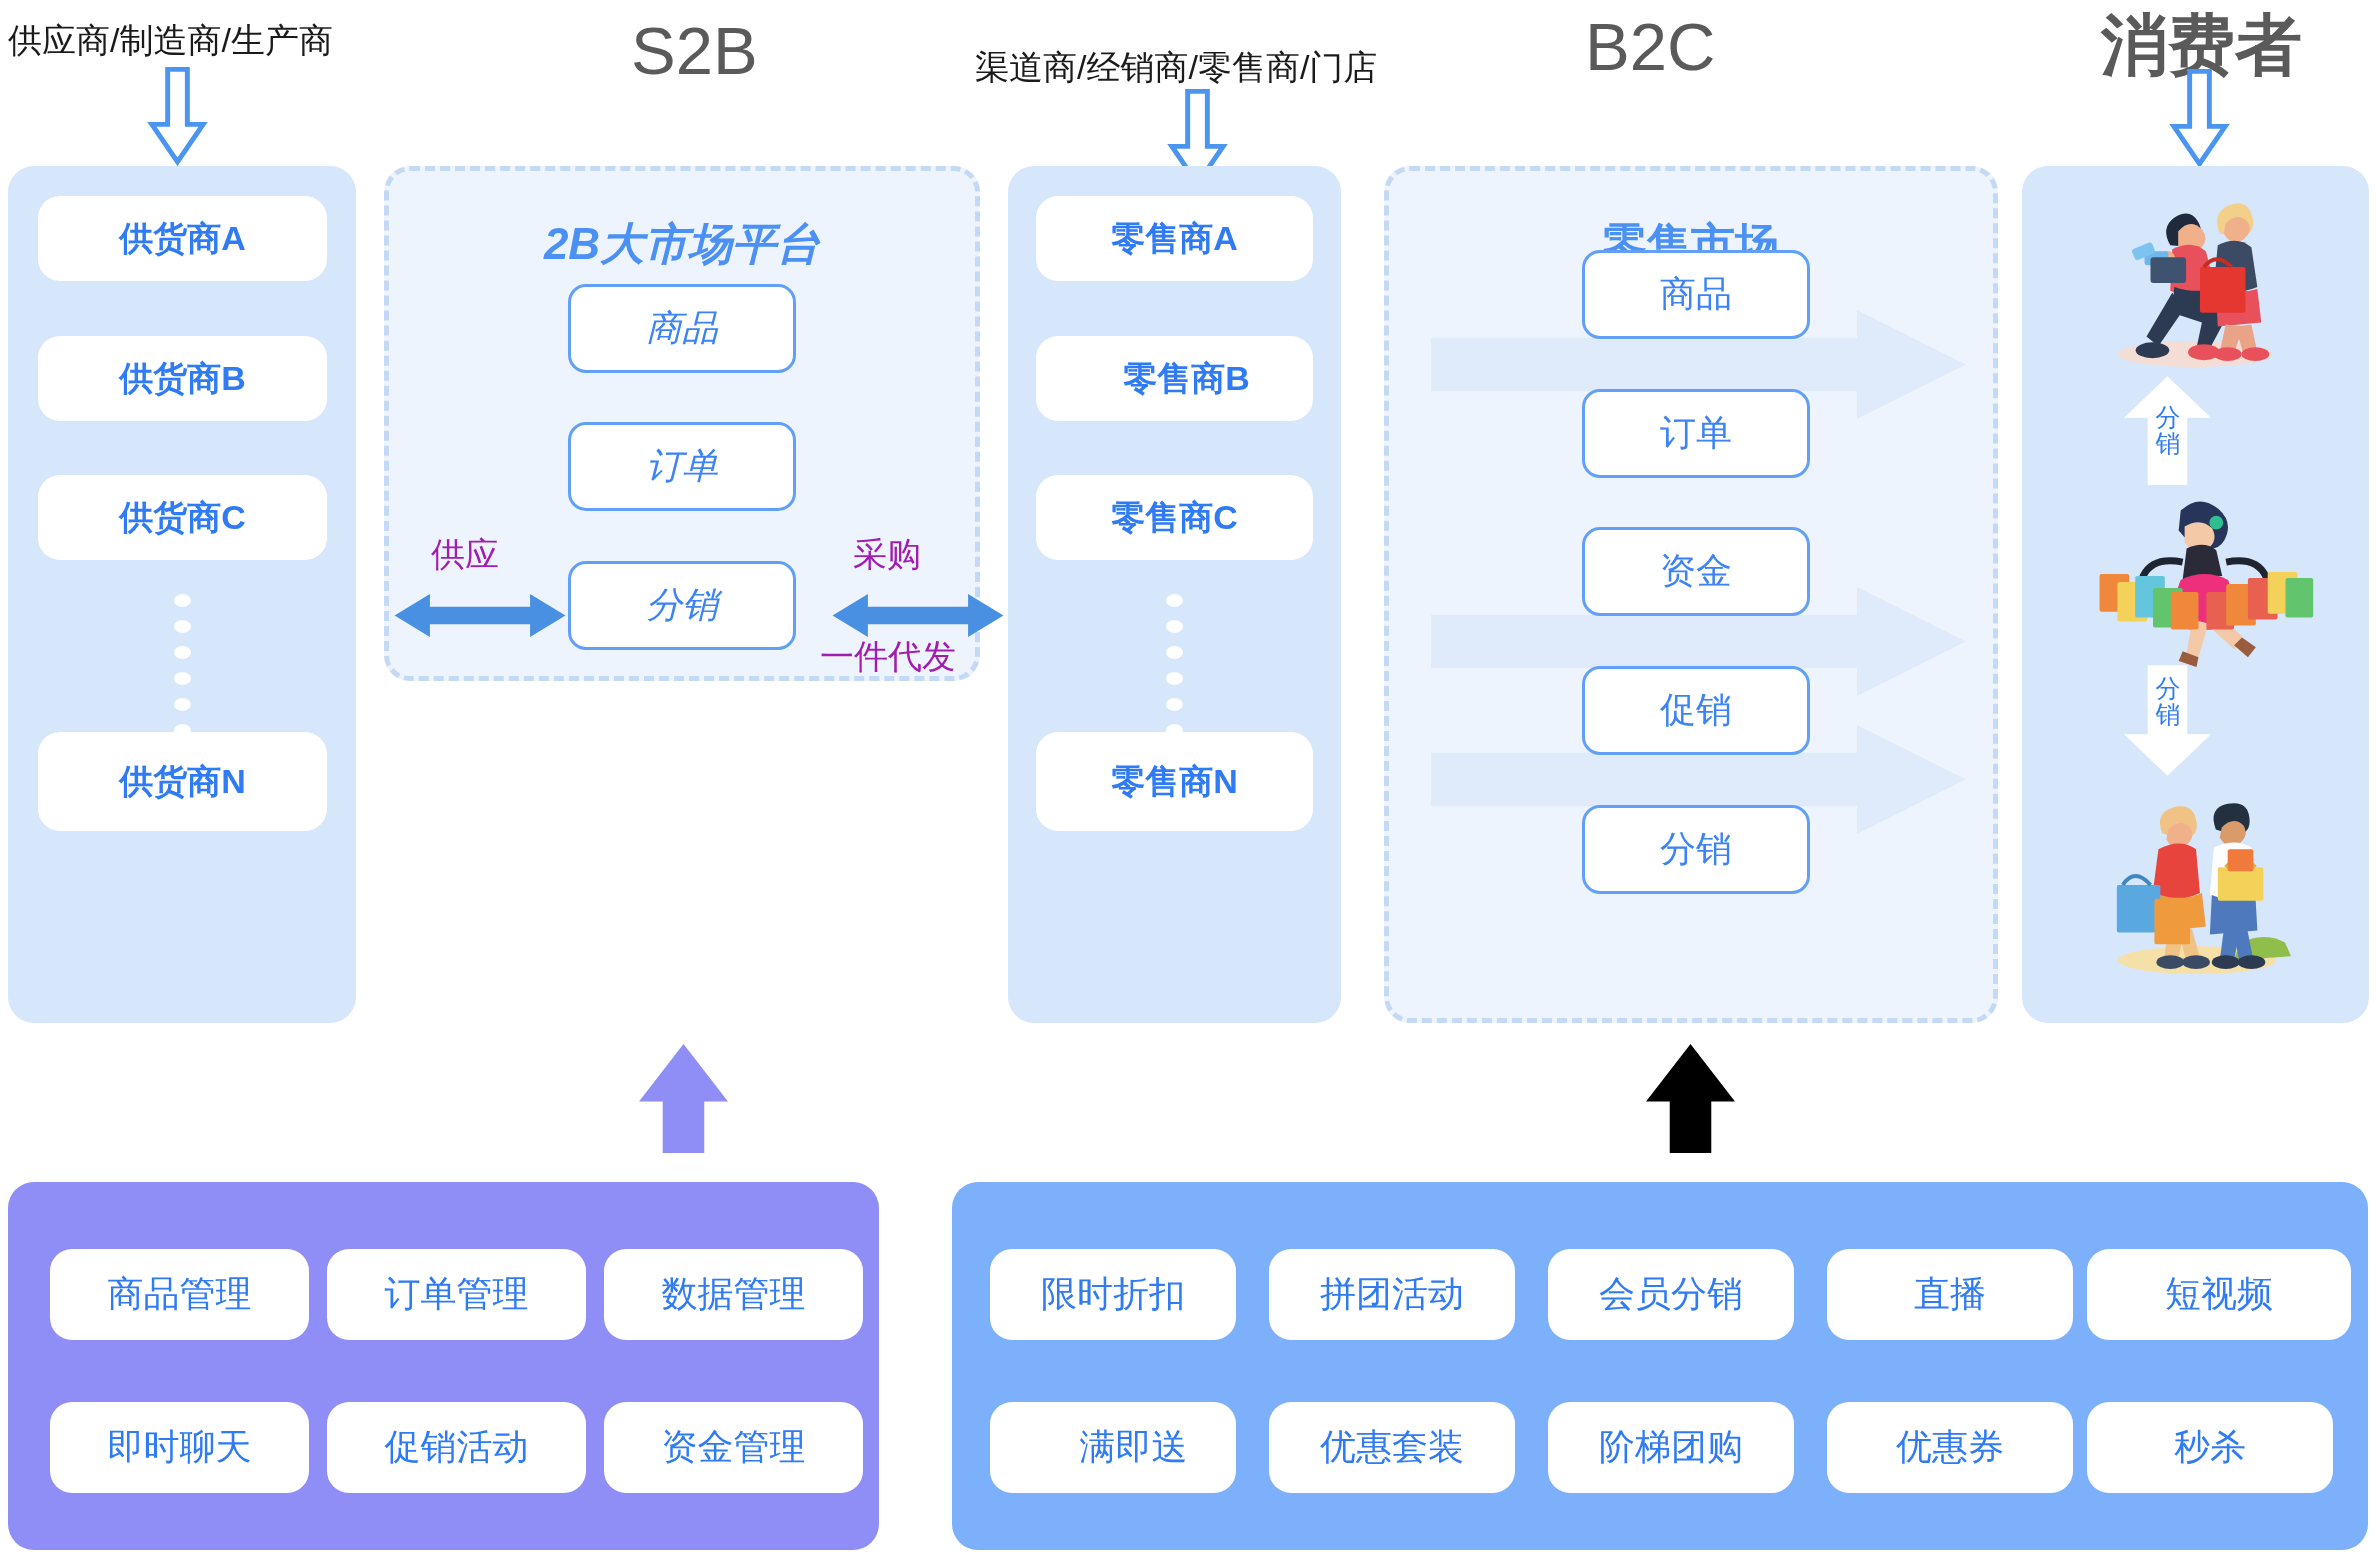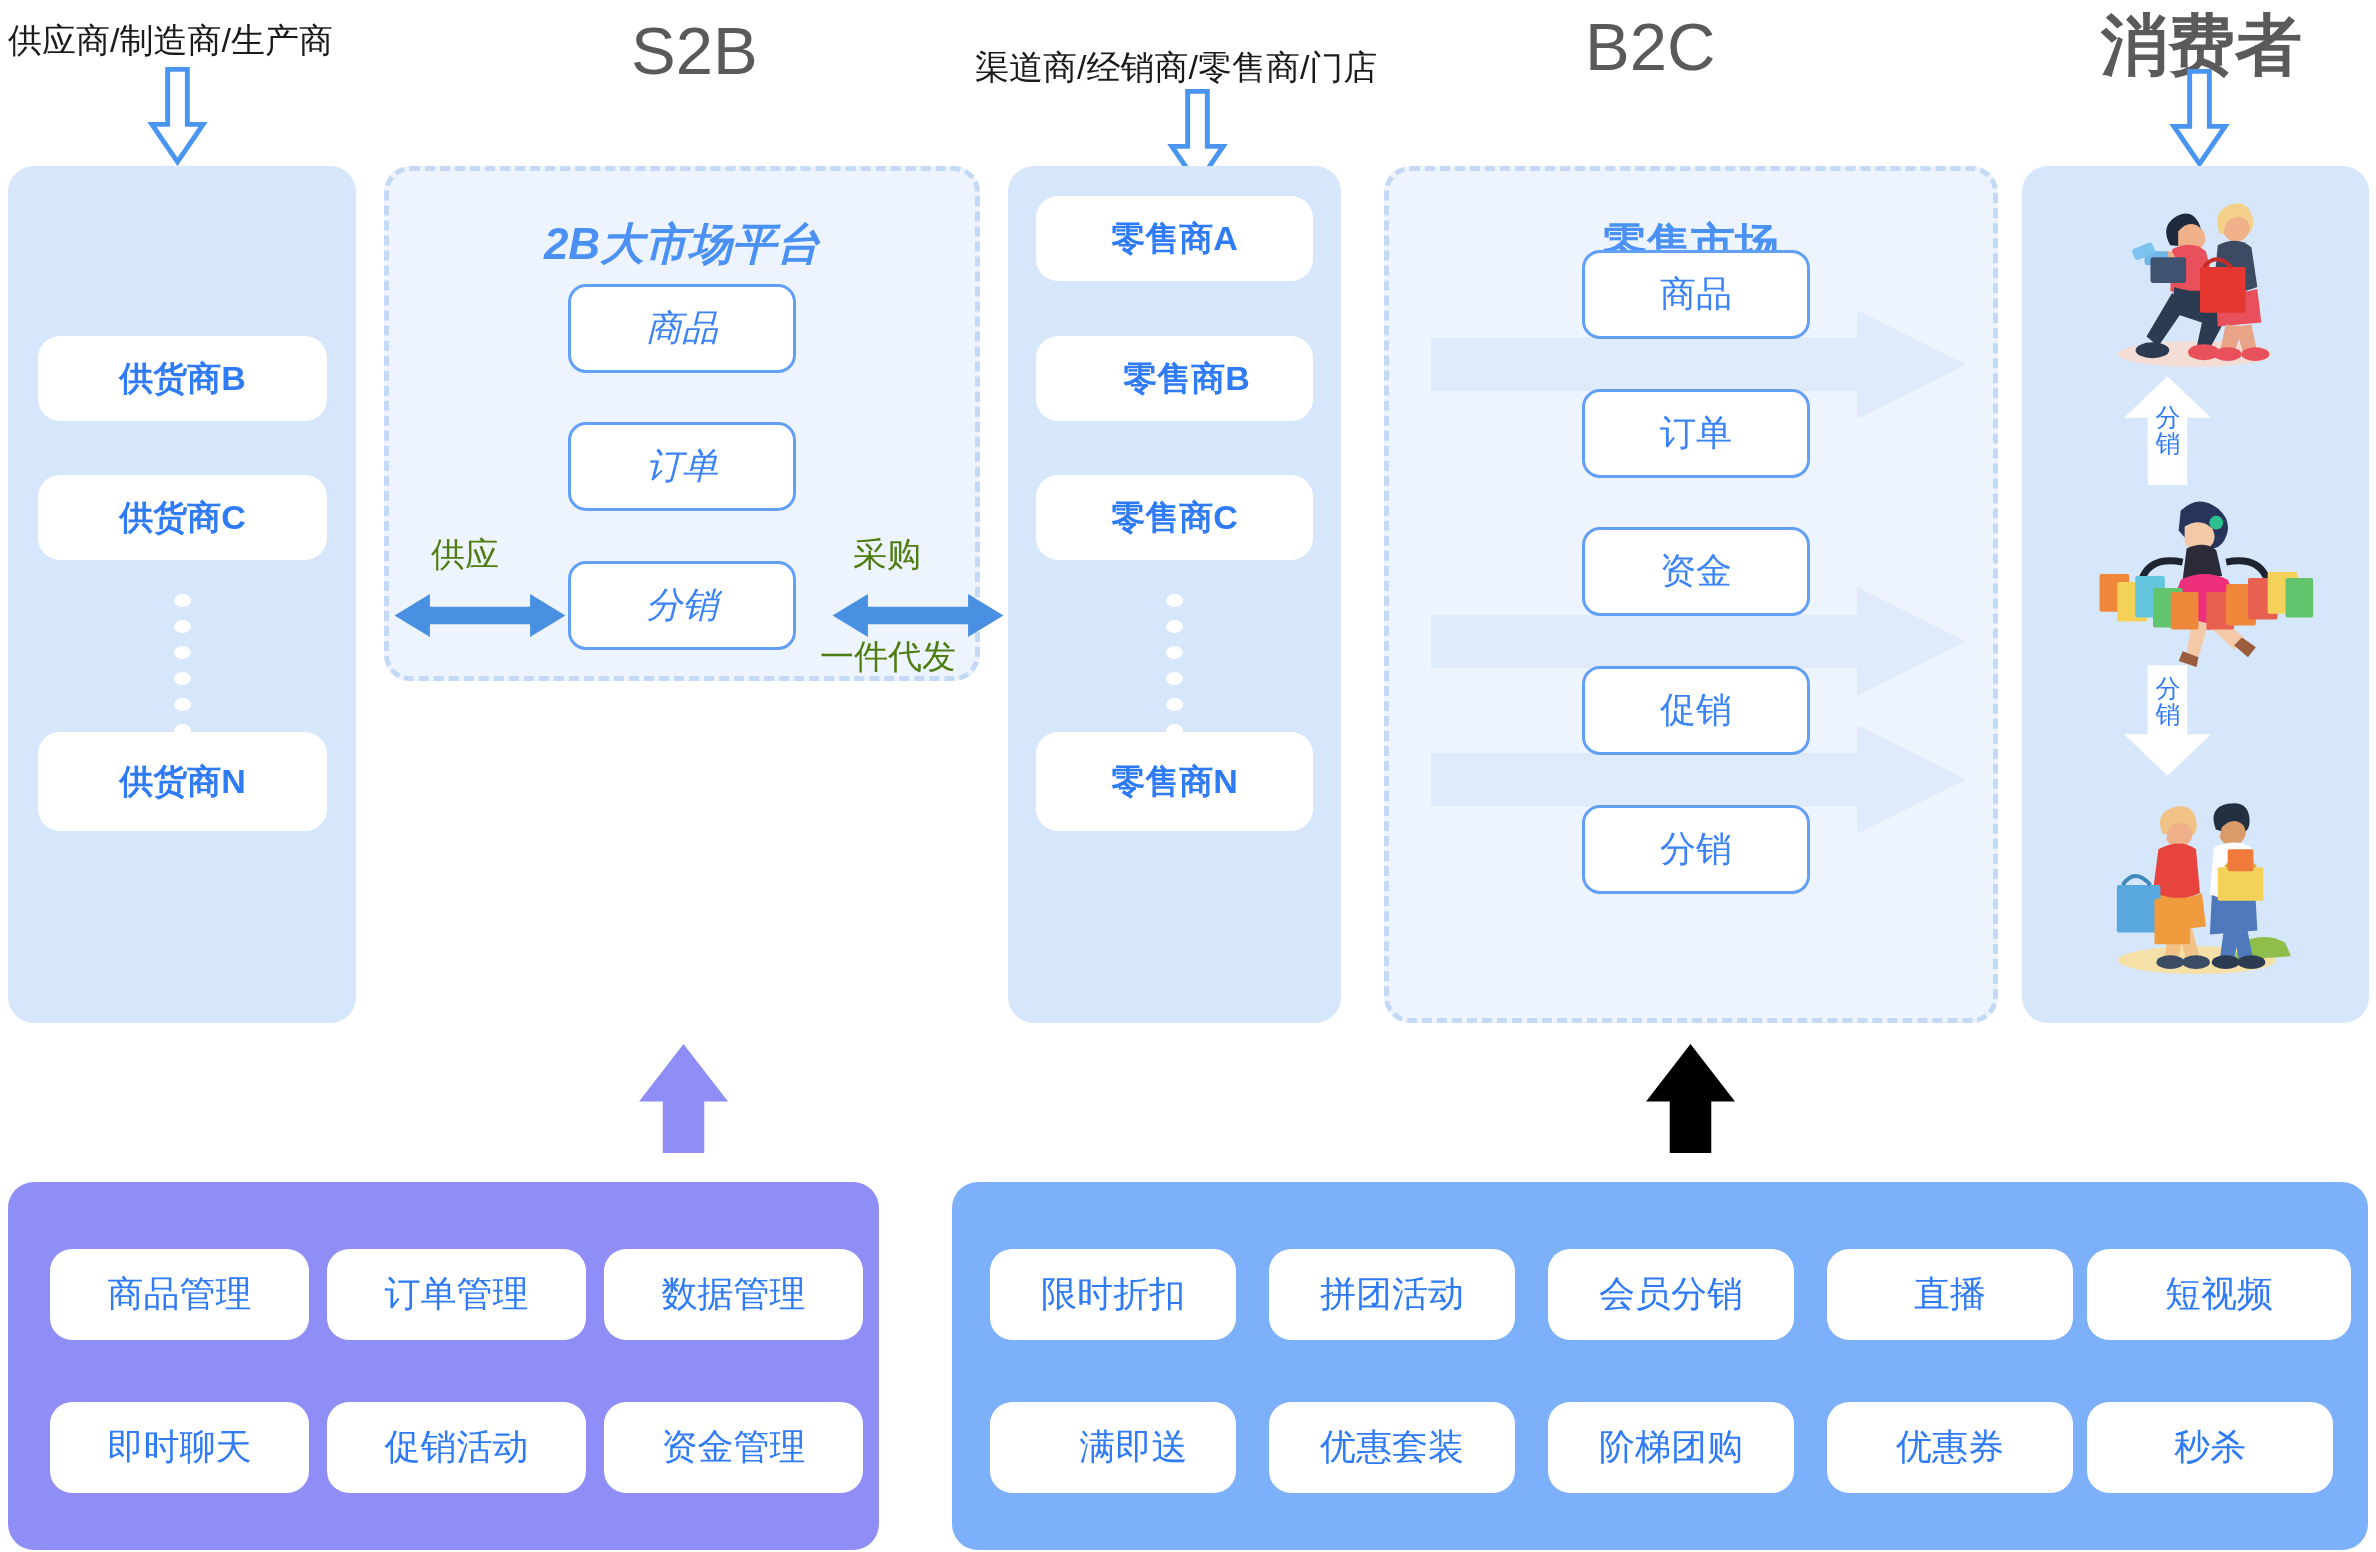--- a/index.html
+++ b/index.html
@@ -73,21 +73,21 @@
 
   
   .dots { position: absolute; display: flex; flex-direction: column; align-items: center; }
   .dots i { display: block; width: 17px; height: 13px; border-radius: 50%; background: #ffffff; margin-bottom: 13px; }
 
   
   .dbl { position: absolute; }
   .lbl {
     position: absolute;
     font-size: 34px;
-    color: #4d7c0f;
+    color: #a21caf;
     white-space: nowrap;
   }
 
   
   .pale-arrow { position: absolute; }
 
   
   .fx-arrow { position: absolute; }
   .fx-arrow-text {
     position: absolute;
@@ -132,20 +132,21 @@
     <path d="M22 2 L42 2 L42 58 L58 58 L32 96 L6 58 L22 58 Z" fill="#ffffff" stroke="#4a95f0" stroke-width="5"></path>
   </svg>
   <svg class="hollow-arrow" data-name="channel-down-arrow-icon" style="left:1166px; top:89px;" width="63" height="99" viewBox="0 0 64 100">
     <path d="M22 2 L42 2 L42 58 L58 58 L32 96 L6 58 L22 58 Z" fill="#ffffff" stroke="#4a95f0" stroke-width="5"></path>
   </svg>
   <svg class="hollow-arrow" data-name="consumer-down-arrow-icon" style="left:2168px; top:69px;" width="63" height="99" viewBox="0 0 64 100">
     <path d="M22 2 L42 2 L42 58 L58 58 L32 96 L6 58 L22 58 Z" fill="#ffffff" stroke="#4a95f0" stroke-width="5"></path>
   </svg>
 
   <div class="col" data-name="supplier-column" style="left:8px; top:166px; width:348px; height:857px;">
+    <div class="pill" data-name="supplier-pill-a" style="left:30px; top:30px; width:289px; height:85px;">供货商A</div>
     <div class="pill" data-name="supplier-pill-b" style="left:30px; top:170px; width:289px; height:85px;">供货商B</div>
     <div class="pill" data-name="supplier-pill-c" style="left:30px; top:309px; width:289px; height:85px;">供货商C</div>
     <div class="dots" data-name="supplier-ellipsis-dots" style="left:0; right:0; top:428px;">
       <i></i>
         <i></i>
         <i></i>
         <i></i>
         <i></i>
         <i></i>
     </div>

